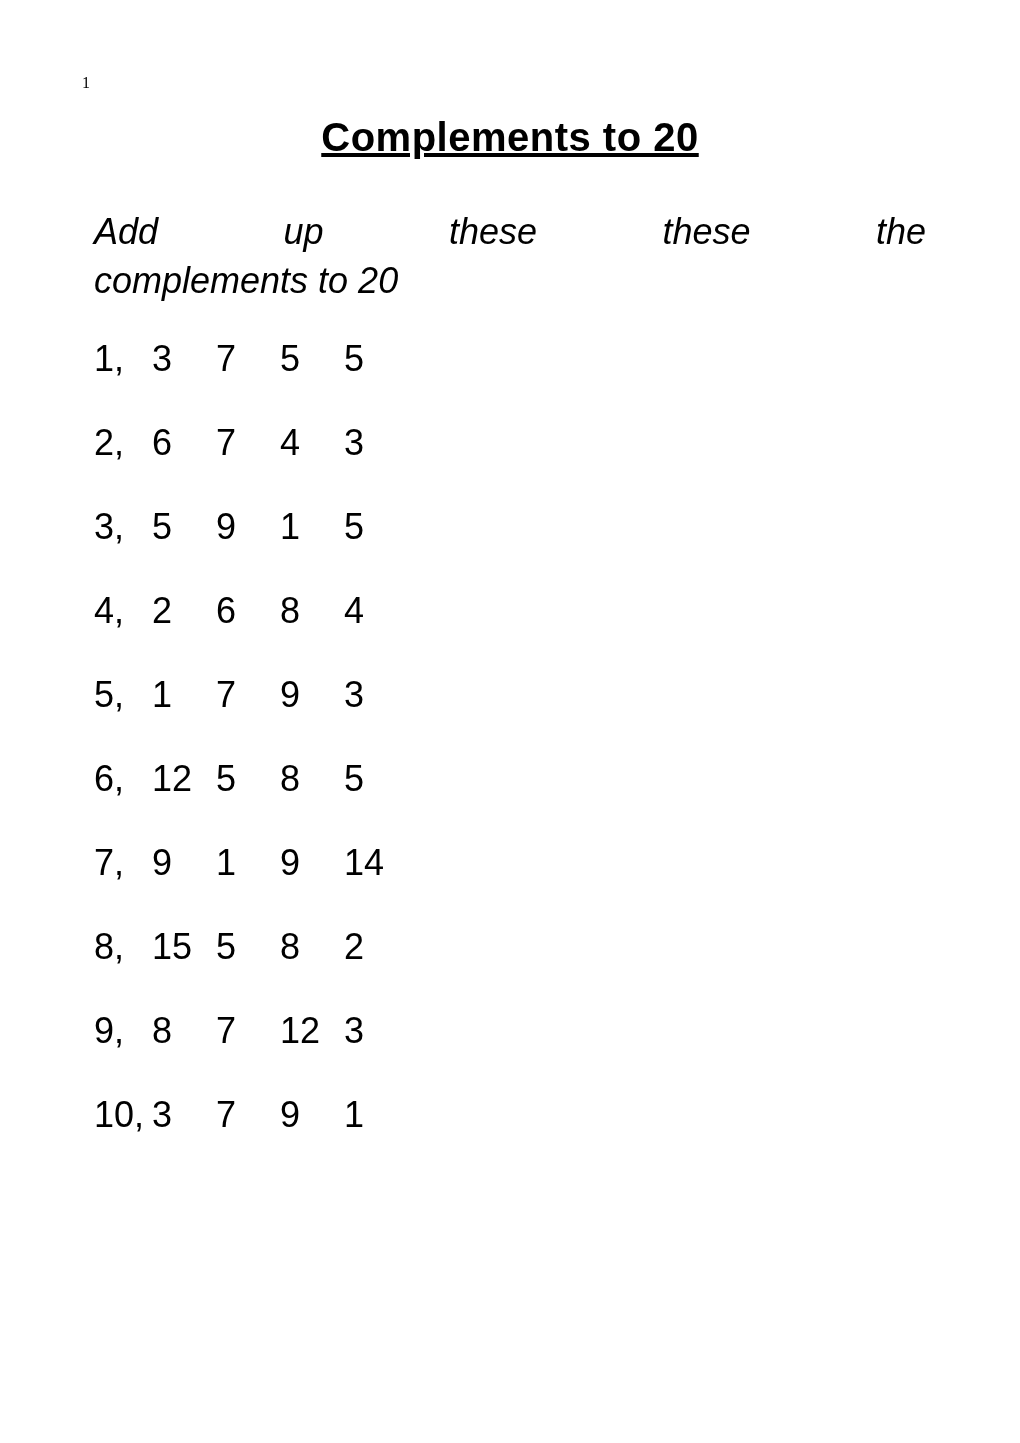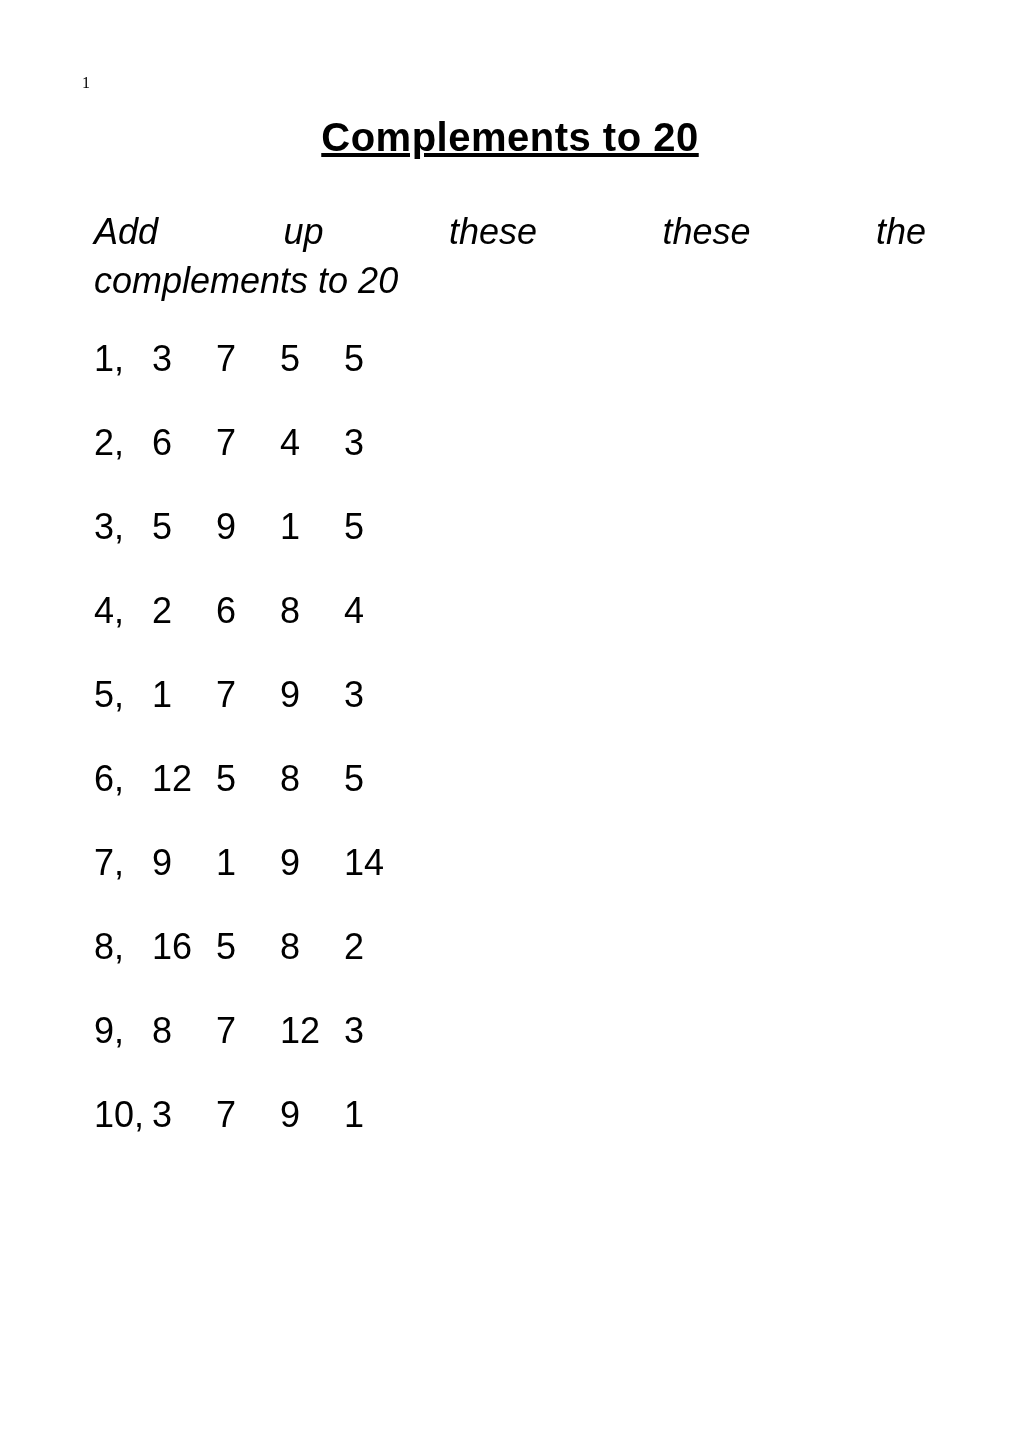--- a/index.html
+++ b/index.html
@@ -145,21 +145,21 @@
     <div class="row">
       <span class="idx">7,</span>
       <span class="num">9</span>
       <span class="num">1</span>
       <span class="num">9</span>
       <span class="num">14</span>
     </div>
 
     <div class="row">
       <span class="idx">8,</span>
-      <span class="num">16</span>
+      <span class="num">15</span>
       <span class="num">5</span>
       <span class="num">8</span>
       <span class="num">2</span>
     </div>
 
     <div class="row">
       <span class="idx">9,</span>
       <span class="num">8</span>
       <span class="num">7</span>
       <span class="num">12</span>

